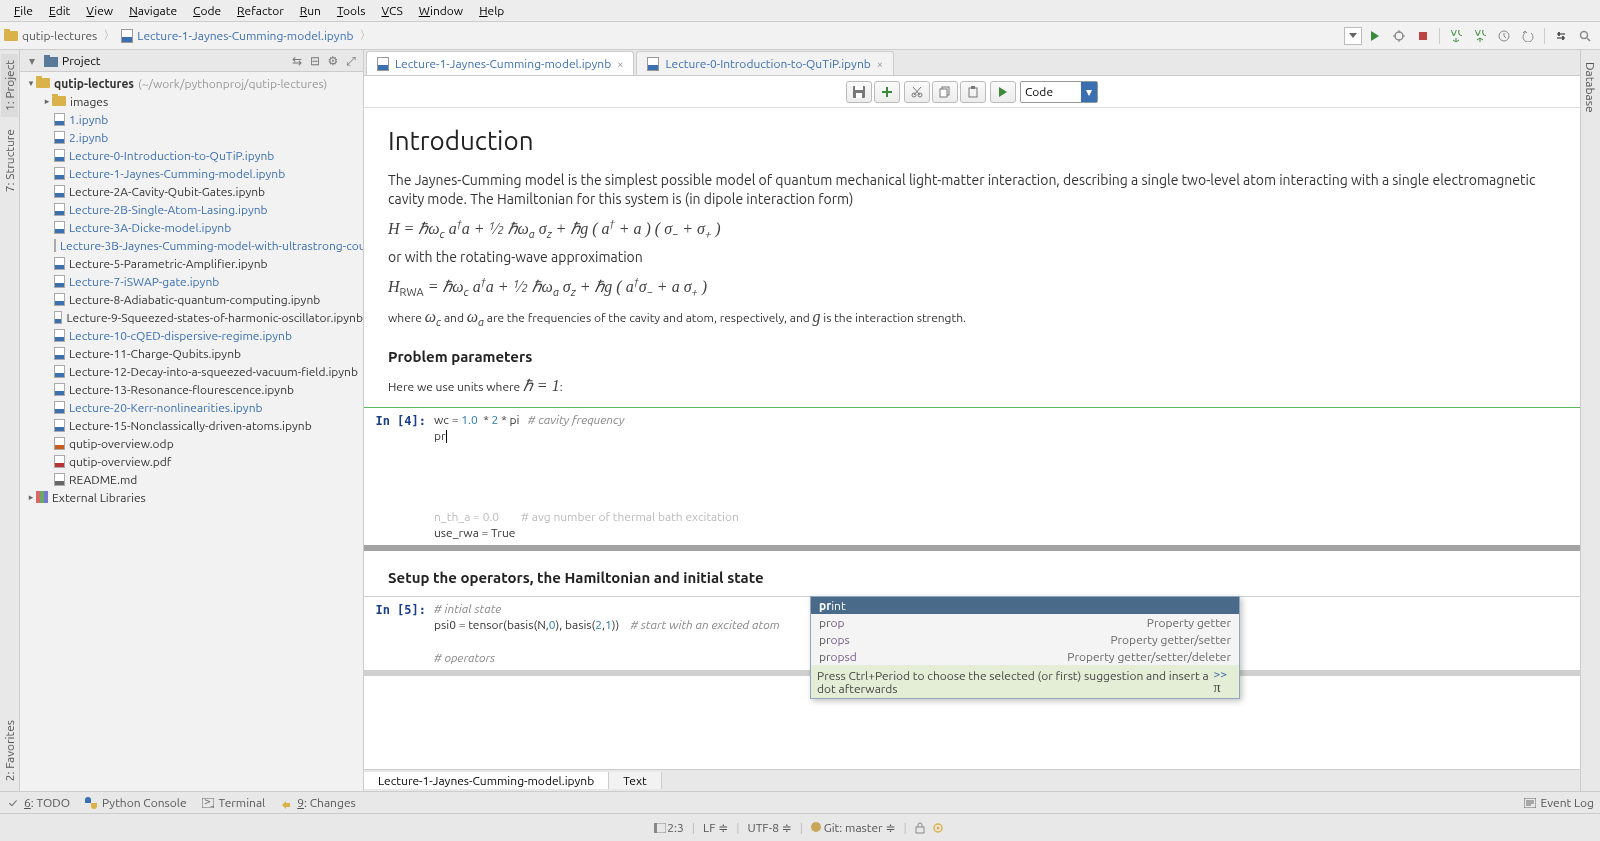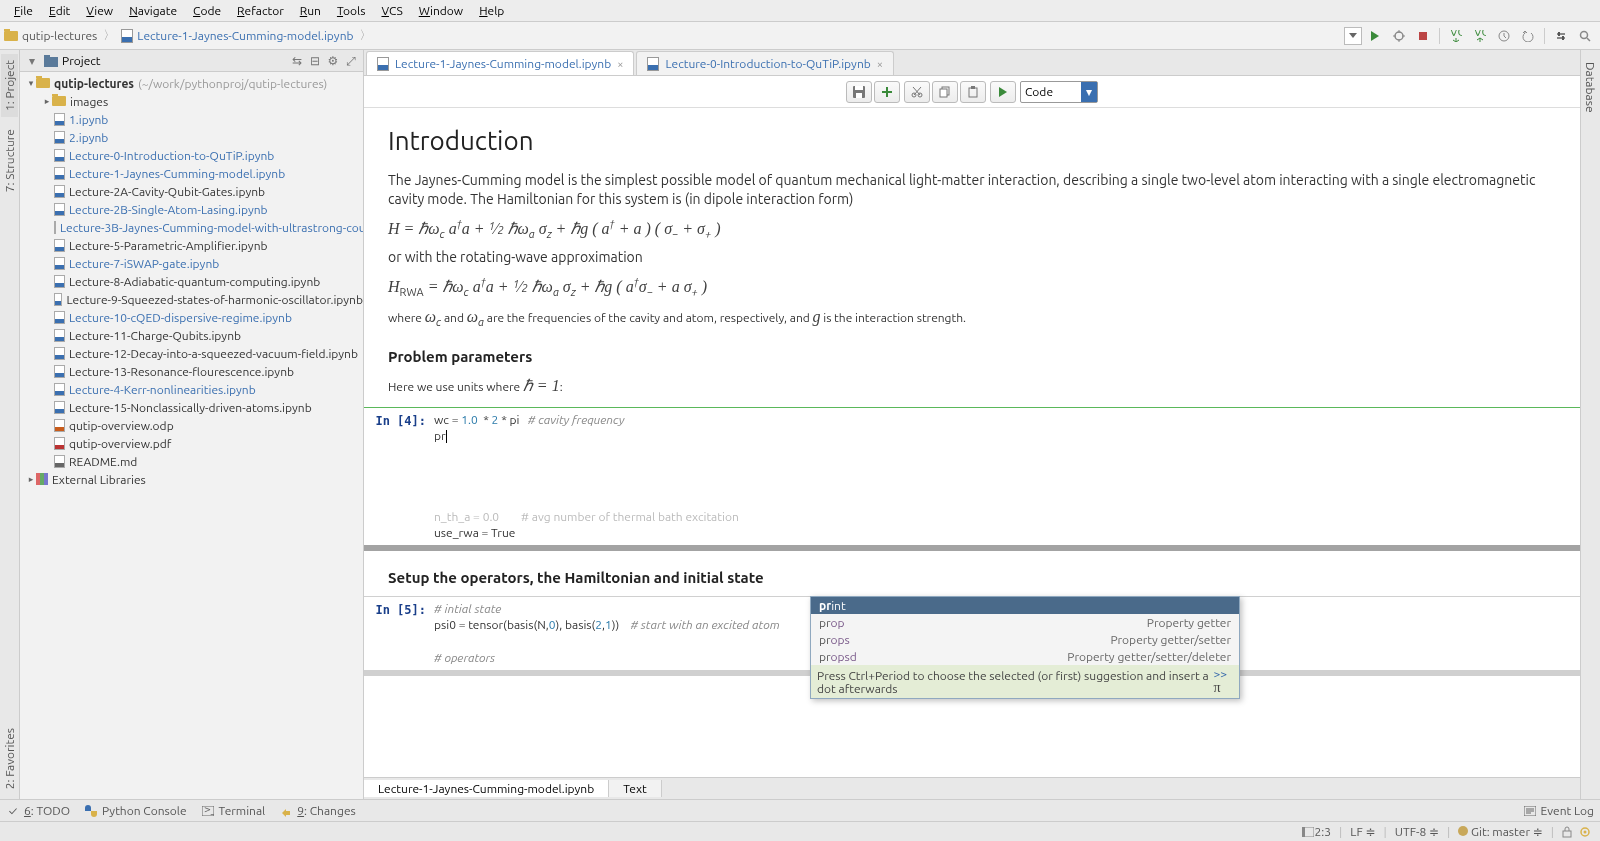--- a/index.html
+++ b/index.html
@@ -89,21 +89,21 @@
 .editor-bottom-tabs { height: 22px; background: #e8e8e8; border-top: 1px solid #ccc; display: flex; align-items: center; }
 .ebt { padding: 2px 14px; border-right: 1px solid #ccc; cursor: pointer; background: #f2f2f2; }
 
 .bottom-dock { height: 22px; background: #e8e8e8; border-top: 1px solid #ccc; display: flex; align-items: center; justify-content: space-between; padding: 0 6px; }
 .dock-left { display: flex; align-items: center; gap: 14px; }
 .dock-item { display: flex; align-items: center; gap: 4px; color: #555; cursor: pointer; }
 .dock-item u { text-decoration: underline; }
 .dock-right { display: flex; align-items: center; gap: 4px; }
 .dock-icon { width: 14px; height: 14px; display: inline-flex; align-items: center; justify-content: center; }
 
-.status-bar { height: 20px; background: #e8e8e8; border-top: 1px solid #ccc; display: flex; align-items: center; justify-content: flex-end; padding: 0 6px; font-size: 11px; color: #555; }
+.status-bar { height: 28px; background: #e8e8e8; border-top: 1px solid #ccc; display: flex; align-items: center; justify-content: center; padding: 0 6px; font-size: 11px; color: #555; }
 .status-right { display: flex; align-items: center; gap: 8px; }
 .status-sep { color: #bbb; }
 .git-icon { width: 10px; height: 10px; border-radius: 50%; background: #c8a85a; display: inline-block; }
 
 svg { display: block; }
 </style>
 </head>
 <body>
 
 <div class="menubar" id="menubar">
@@ -267,20 +267,24 @@
           <div class="tree-line" style="padding-left: 34px;">
             <span class="file-icon ipynb"></span>
             <span class="tree-label">Lecture-2A-Cavity-Qubit-Gates.ipynb</span>
           </div>
           <div class="tree-line" style="padding-left: 34px;">
             <span class="file-icon ipynb"></span>
             <span class="tree-label link">Lecture-2B-Single-Atom-Lasing.ipynb</span>
           </div>
           <div class="tree-line" style="padding-left: 34px;">
             <span class="file-icon ipynb"></span>
+            <span class="tree-label link">Lecture-3A-Dicke-model.ipynb</span>
+          </div>
+          <div class="tree-line" style="padding-left: 34px;">
+            <span class="file-icon ipynb"></span>
             <span class="tree-label link">Lecture-3B-Jaynes-Cumming-model-with-ultrastrong-coupling.ipynb</span>
           </div>
           <div class="tree-line" style="padding-left: 34px;">
             <span class="file-icon ipynb"></span>
             <span class="tree-label">Lecture-5-Parametric-Amplifier.ipynb</span>
           </div>
           <div class="tree-line" style="padding-left: 34px;">
             <span class="file-icon ipynb"></span>
             <span class="tree-label link">Lecture-7-iSWAP-gate.ipynb</span>
           </div>
@@ -303,21 +307,21 @@
           <div class="tree-line" style="padding-left: 34px;">
             <span class="file-icon ipynb"></span>
             <span class="tree-label">Lecture-12-Decay-into-a-squeezed-vacuum-field.ipynb</span>
           </div>
           <div class="tree-line" style="padding-left: 34px;">
             <span class="file-icon ipynb"></span>
             <span class="tree-label">Lecture-13-Resonance-flourescence.ipynb</span>
           </div>
           <div class="tree-line" style="padding-left: 34px;">
             <span class="file-icon ipynb"></span>
-            <span class="tree-label link">Lecture-4-Kerr-nonlinearities.ipynb</span>
+            <span class="tree-label link">Lecture-20-Kerr-nonlinearities.ipynb</span>
           </div>
           <div class="tree-line" style="padding-left: 34px;">
             <span class="file-icon ipynb"></span>
             <span class="tree-label">Lecture-15-Nonclassically-driven-atoms.ipynb</span>
           </div>
           <div class="tree-line" style="padding-left: 34px;">
             <span class="file-icon odp"></span>
             <span class="tree-label">qutip-overview.odp</span>
           </div>
           <div class="tree-line" style="padding-left: 34px;">

